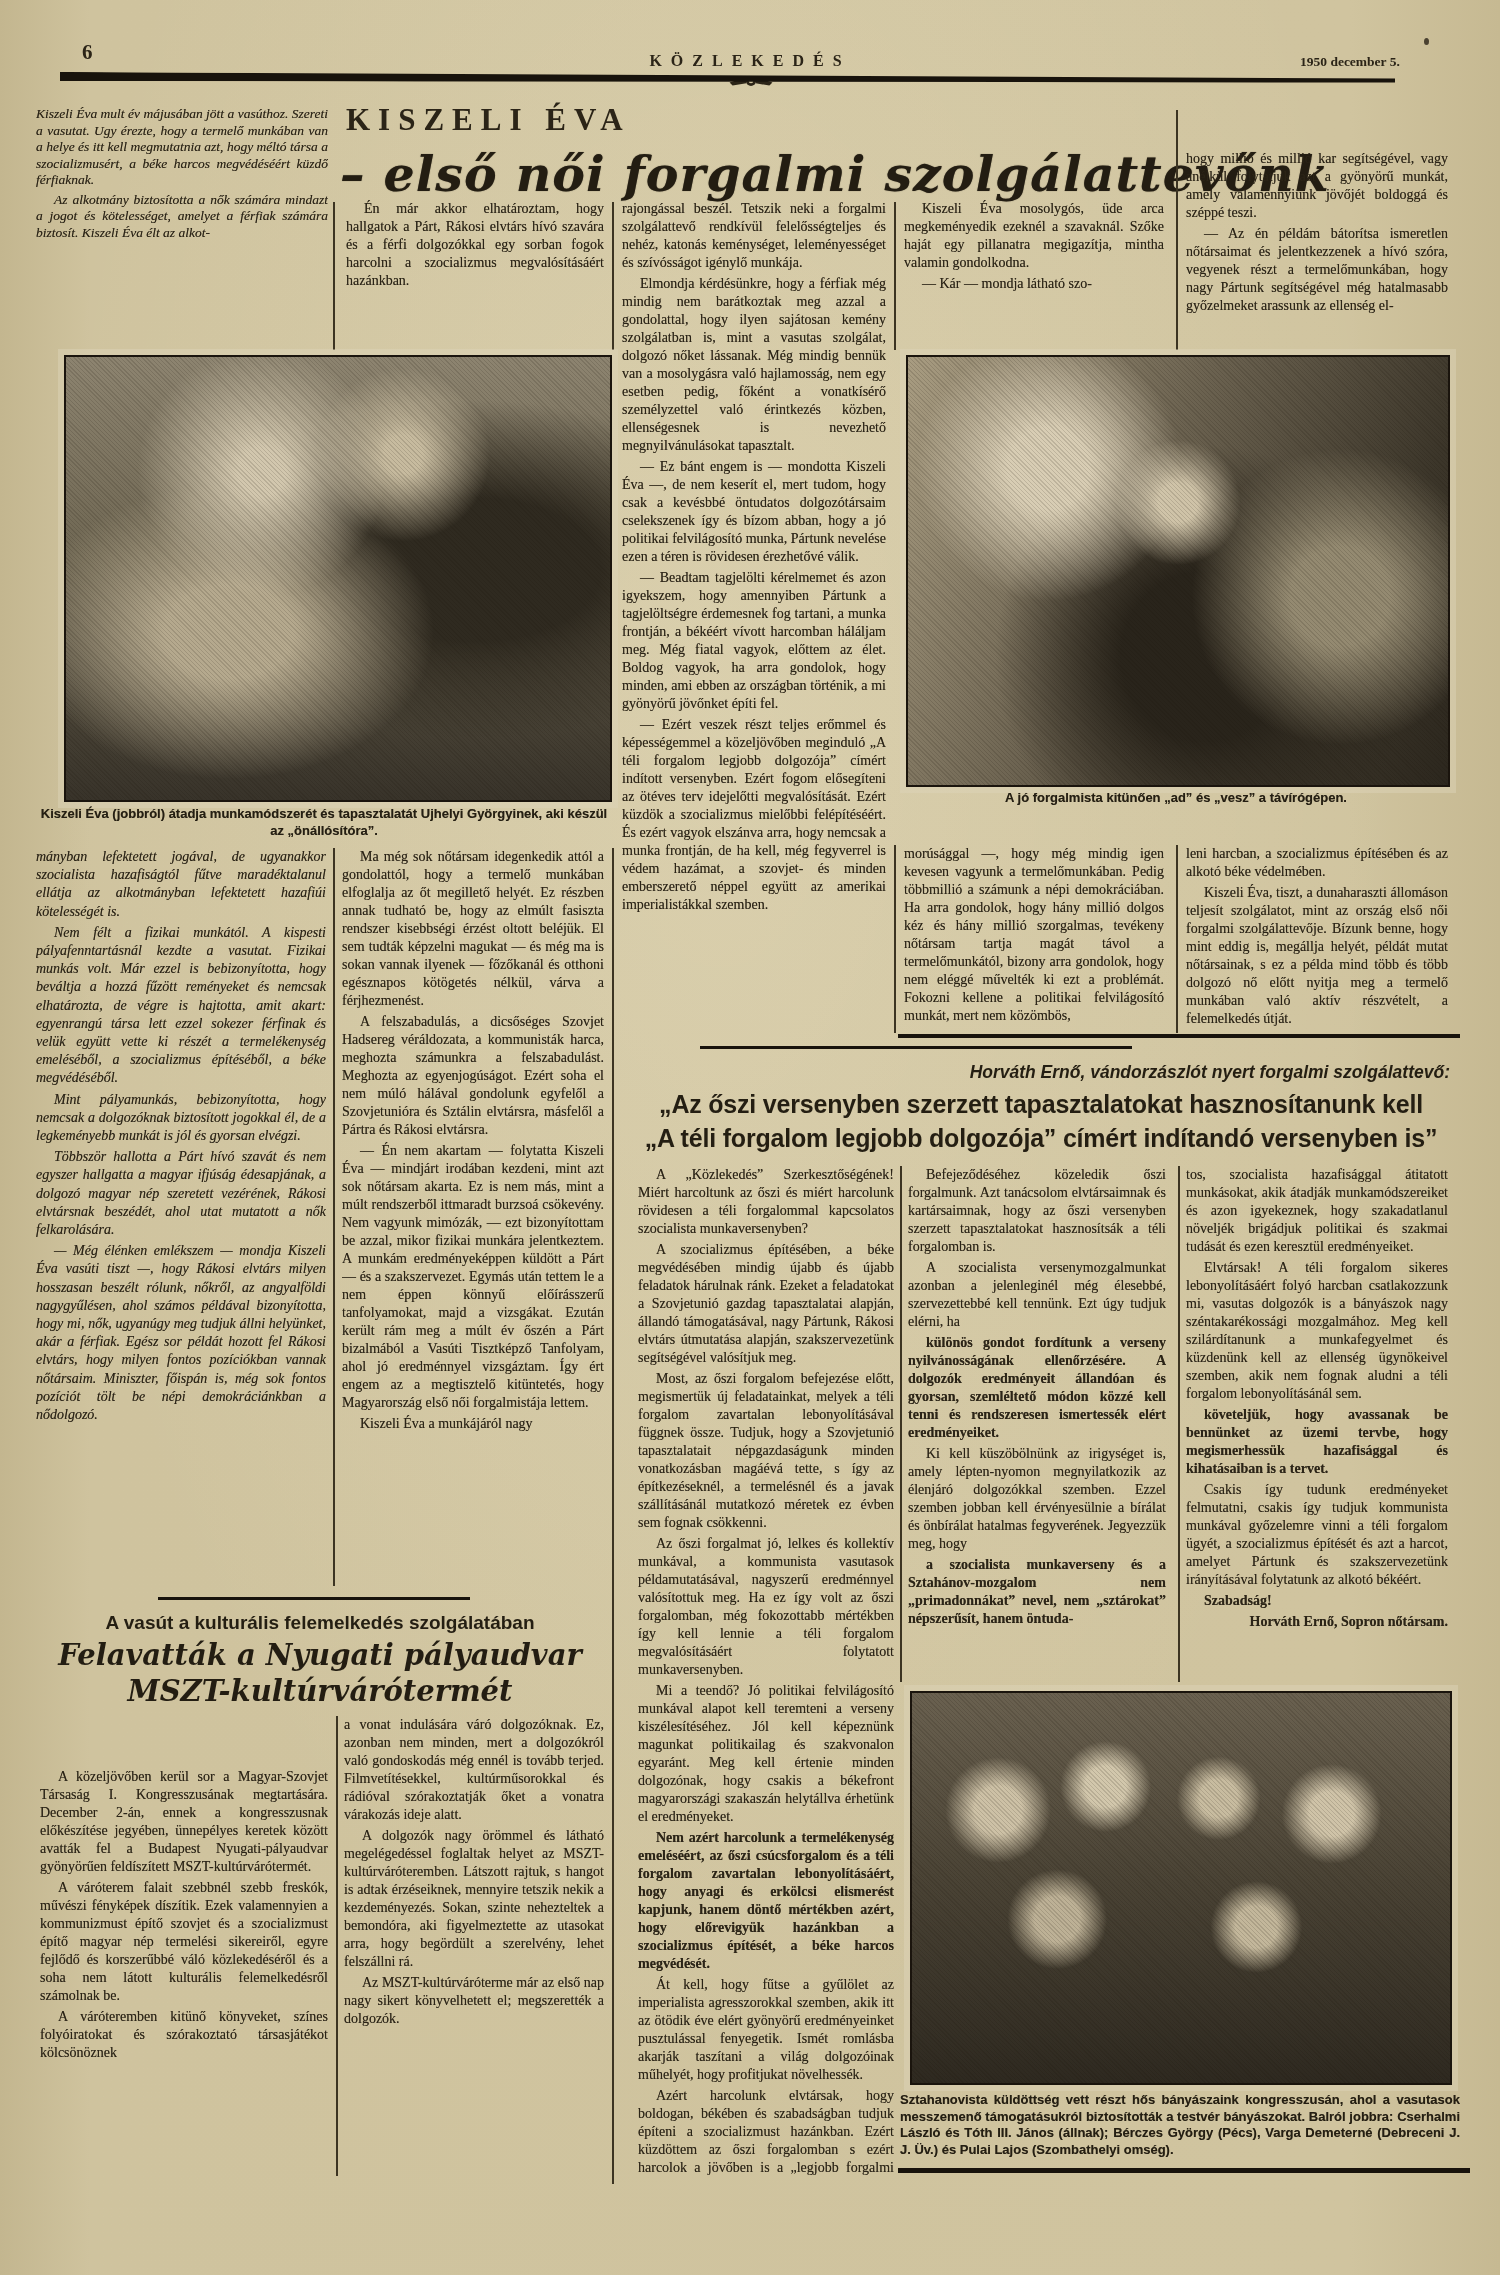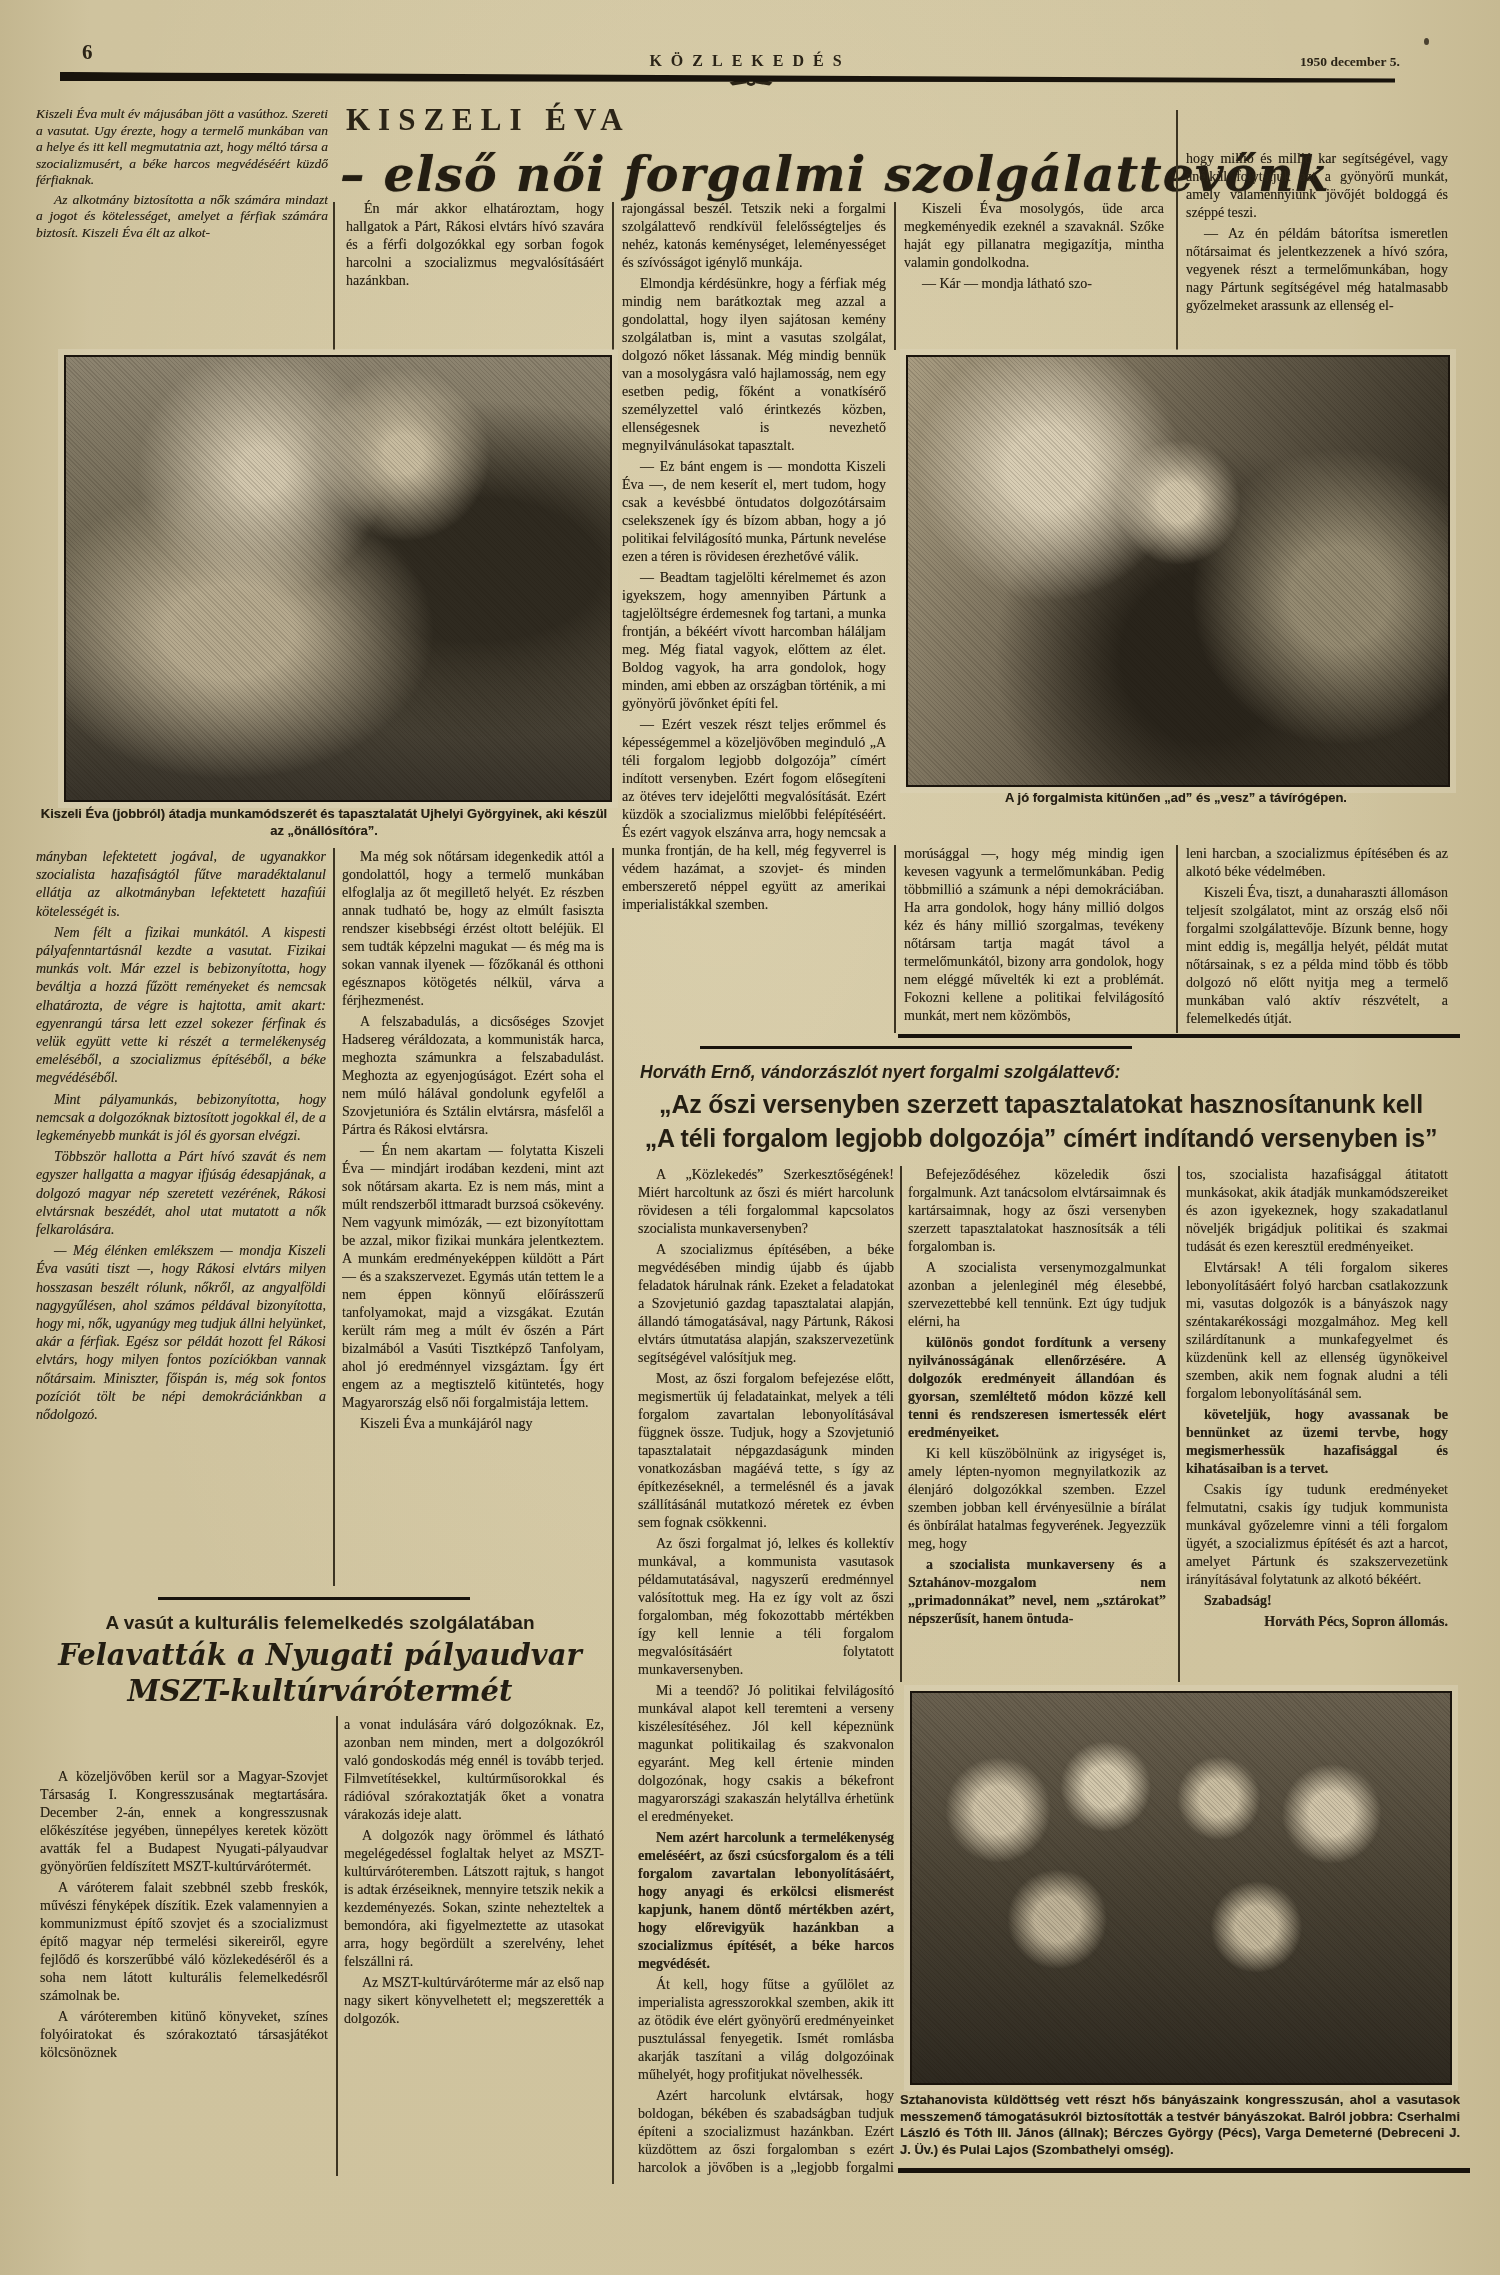--- a/index.html
+++ b/index.html
@@ -43,21 +43,21 @@
     font-weight:700;font-size:31px;letter-spacing:8px;font-family:"Liberation Serif",serif;
     white-space:nowrap;
   }
   .big-headline{
     font-family:"DejaVu Serif",serif;font-style:italic;font-weight:700;
     font-size:49px;letter-spacing:1px;white-space:nowrap;color:#231d12;
     text-shadow:0 0 1px rgba(35,29,18,.6);
   }
   .horv-byline{
     font-family:"Liberation Sans",sans-serif;font-weight:700;font-style:italic;
-    font-size:17.5px;color:#241e12;
+    font-size:17.5px;color:#241e12;text-align:right;
   }
   .horv-headline{
     font-family:"Liberation Sans",sans-serif;font-weight:700;font-size:25px;
     text-align:center;color:#241e12;letter-spacing:-.2px;
   }
   .mszt-kicker{
     font-family:"Liberation Sans",sans-serif;font-weight:700;font-size:19px;
     text-align:center;color:#241e12;
   }
   .mszt-headline{
@@ -221,21 +221,21 @@
   <div class="col cont" style="left:1186px;top:1166px;width:262px;height:518px;">
     <div class="plist">
         <p>tos, szocialista hazafisággal átitatott munkásokat, akik átadják munkamódszereiket és azon igyekeznek, hogy szakadatlanul növeljék brigádjuk politikai és szakmai tudását és ezen keresztül eredményeiket.</p>
         <p>Elvtársak! A téli forgalom sikeres lebonyolításáért folyó harcban csatlakozzunk mi, vasutas dolgozók is a bányászok nagy széntakarékossági mozgalmához. Meg kell szilárdítanunk a munkafegyelmet és küzdenünk kell az ellenség ügynökeivel szemben, akik nem fognak aludni a téli forgalom lebonyolításánál sem.</p>
       </div>
     <p class="boldp">követeljük, hogy avassanak be bennünket az üzemi tervbe, hogy megismerhessük hazafisággal és kihatásaiban is a tervet.</p>
     <div class="plist">
         <p>Csakis így tudunk eredményeket felmutatni, csakis így tudjuk kommunista munkával győzelemre vinni a téli forgalom ügyét, a szocializmus építését és azt a harcot, amelyet Pártunk és szakszervezetünk irányításával folytatunk az alkotó békéért.</p>
       </div>
     <p class="sign-line">Szabadság!</p>
-    <p class="signer-line">Horváth Pécs, Sopron állomás.</p>
+    <p class="signer-line">Horváth Ernő, Sopron nőtársam.</p>
   </div>
 
   <div class="vrule" style="left:900px;top:1166px;height:516px;"></div>
   <div class="vrule" style="left:1178px;top:1166px;height:516px;"></div>
 
   <div class="hrule" style="left:158px;top:1597px;width:312px;height:3px;"></div>
   <div class="abs mszt-kicker" style="left:36px;top:1612px;width:568px;">A vasút a kulturális felemelkedés szolgálatában</div>
   <div class="abs mszt-headline" style="left:36px;top:1638px;width:568px;">Felavatták a Nyugati pályaudvar</div>
   <div class="abs mszt-headline" style="left:36px;top:1674px;width:568px;">MSZT-kultúrvárótermét</div>
 

